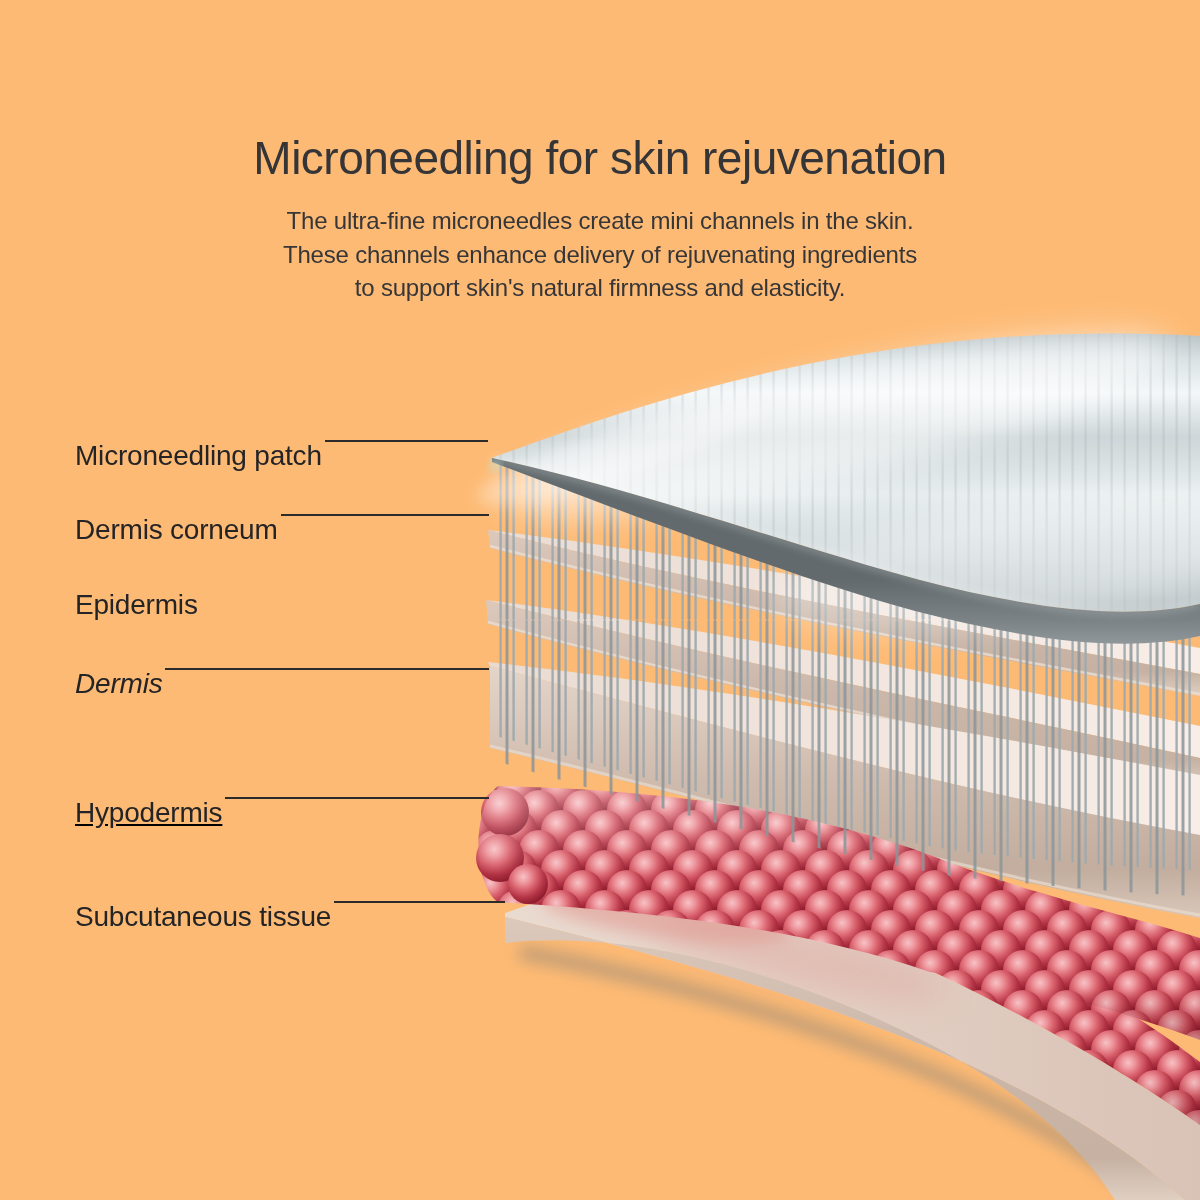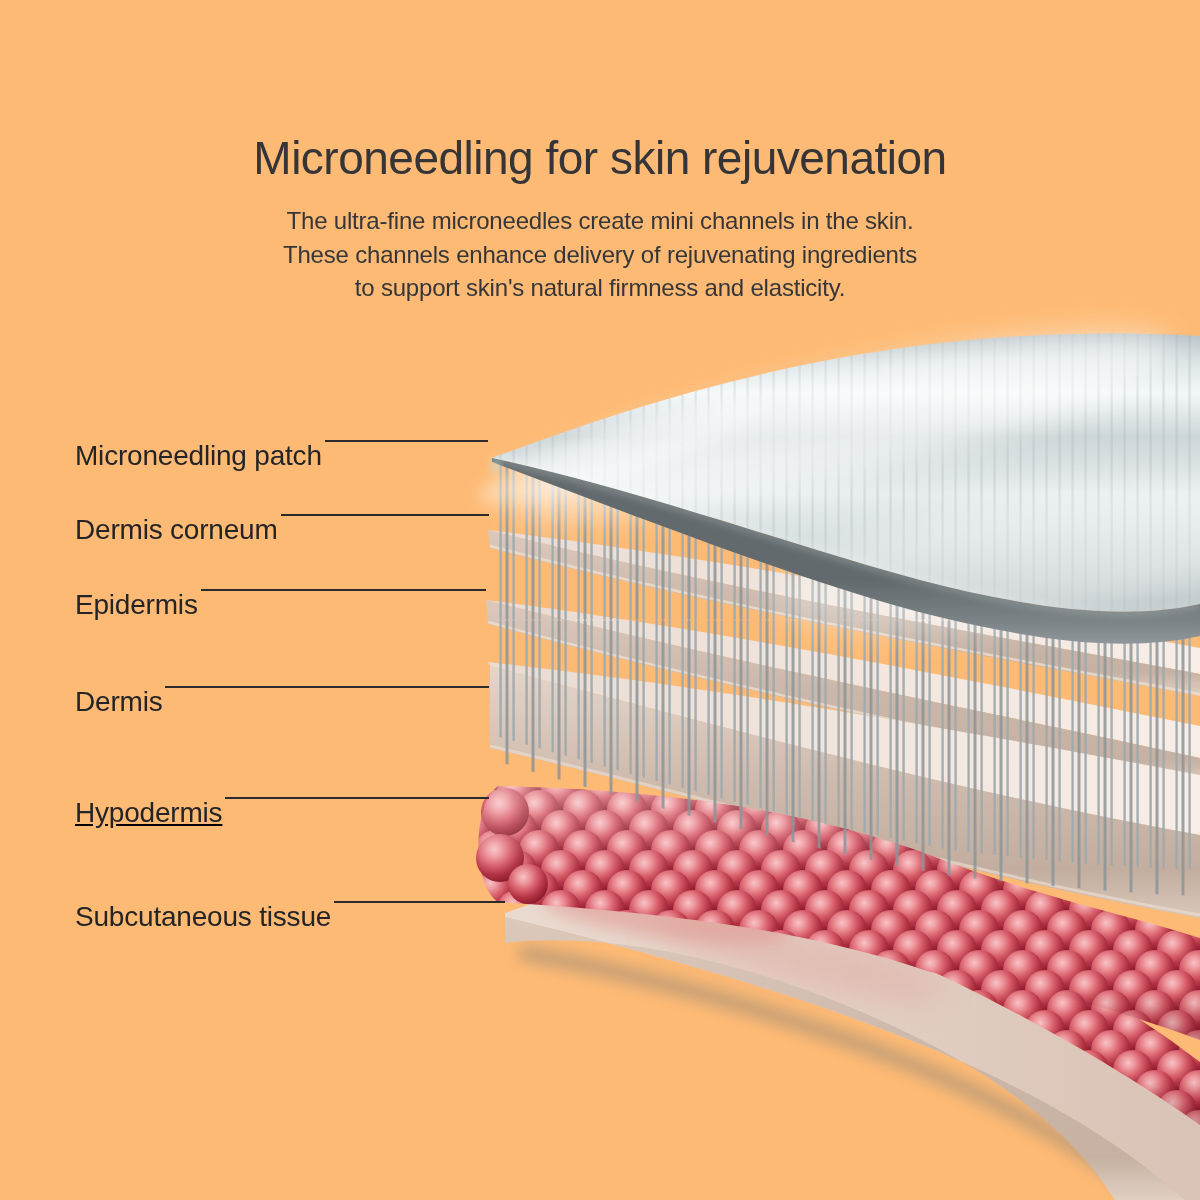--- a/index.html
+++ b/index.html
@@ -23,22 +23,22 @@
     position:absolute;left:75px;z-index:3;height:34px;
     display:flex;align-items:flex-start;gap:3px;
   }
   .label-text{
     font-size:28px;color:#242427;white-space:nowrap;letter-spacing:-0.2px;
   }
   .leader{flex:1;min-width:20px;height:2px;background:#2b2b2c;}
   
   .row-patch   {top:440px;width:413px;}
   .row-stratum {top:514px;width:414px;}
-  .row-epi     {top:589px;width:411px;}
-  .row-dermis  {top:686px;width:414px;}
+  .row-epi     {top:589px;width:411px;flex-direction:column;}
+  .row-dermis  {top:668px;width:414px;font-style:italic;}
   .row-hypo    {top:797px;width:414px;text-decoration:underline;}
   .row-subcut  {top:901px;width:430px;}
 </style>
 </head>
 <body>
 
 <div class="stage">
 
   <svg class="illustration" viewBox="0 0 1200 1200" width="1200" height="1200" aria-hidden="true">
     <defs>

